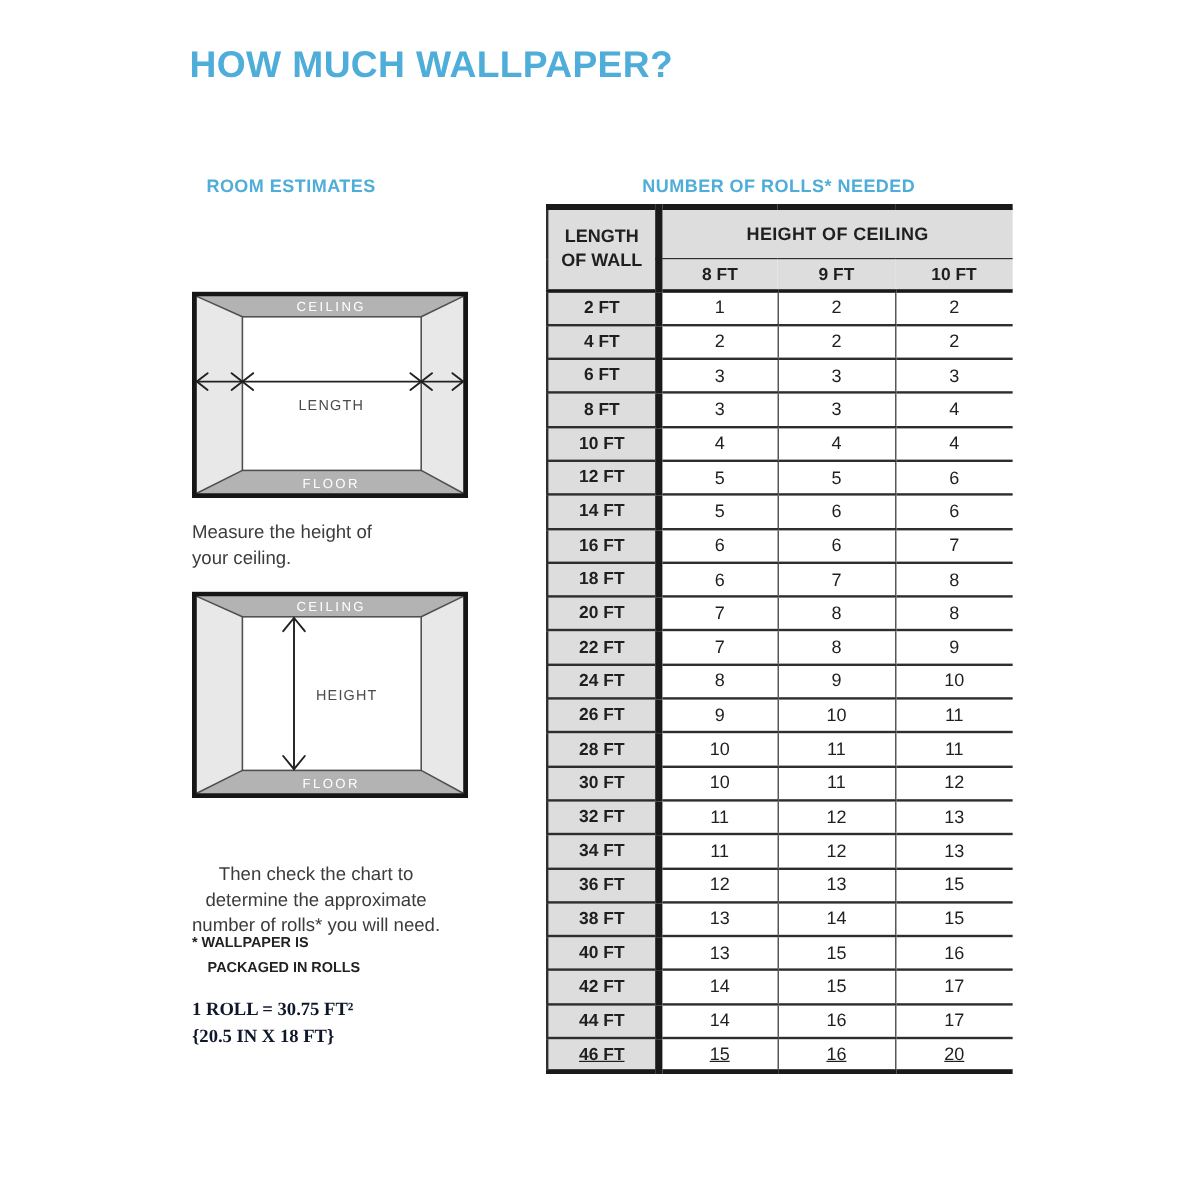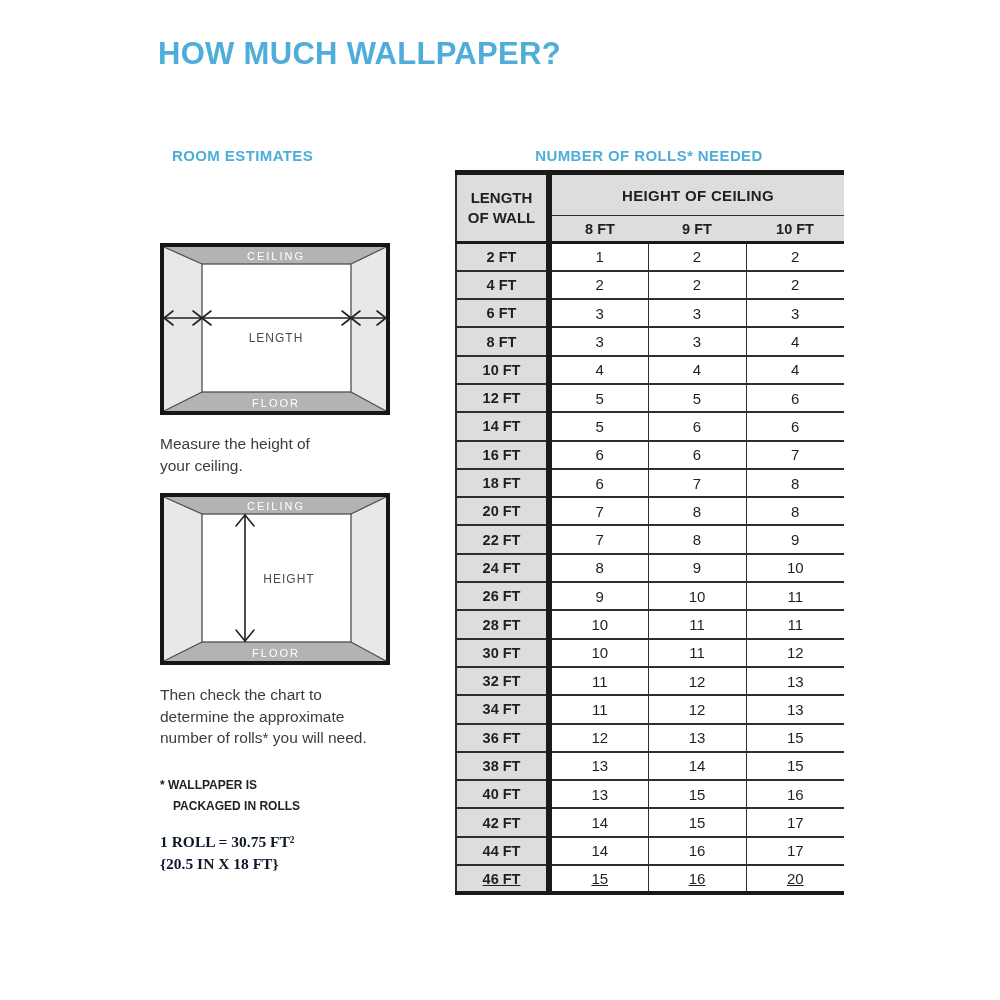--- a/index.html
+++ b/index.html
@@ -18,21 +18,21 @@
 
   .title{position:absolute;left:158px;top:36px;font-size:31px;font-weight:bold;color:var(--accent);letter-spacing:.3px;}
 
   .section-heading{position:absolute;font-size:15px;font-weight:bold;color:var(--accent);letter-spacing:.4px;}
   .left-heading{left:172px;top:147px;}
   .table-heading{left:455px;top:147px;width:388px;text-align:center;}
 
   .body-text{position:absolute;left:160px;font-size:15.5px;line-height:21.5px;color:var(--body);white-space:pre-line;}
   .p1{top:182px;}
   .p2{top:433px;}
-  .p3{top:684px;}
+  .p3{top:718px;text-align:center;}
 
   .diagram{position:absolute;left:160px;}
   .d1{top:243px;}
   .d2{top:493px;}
   .room-label{font-size:11px;letter-spacing:2px;fill:#ffffff;}
   .measure-label{font-size:12px;letter-spacing:1px;fill:#4A4A4A;}
 
   .footnote{position:absolute;left:160px;top:775px;font-size:12px;font-weight:bold;color:#222;line-height:21px;}
   .footnote .indent{padding-left:13px;}
   .rollspec{position:absolute;left:160px;top:831px;font-size:15.5px;font-weight:bold;color:#0f172a;line-height:21.5px;font-family:Liberation Serif, serif;}

